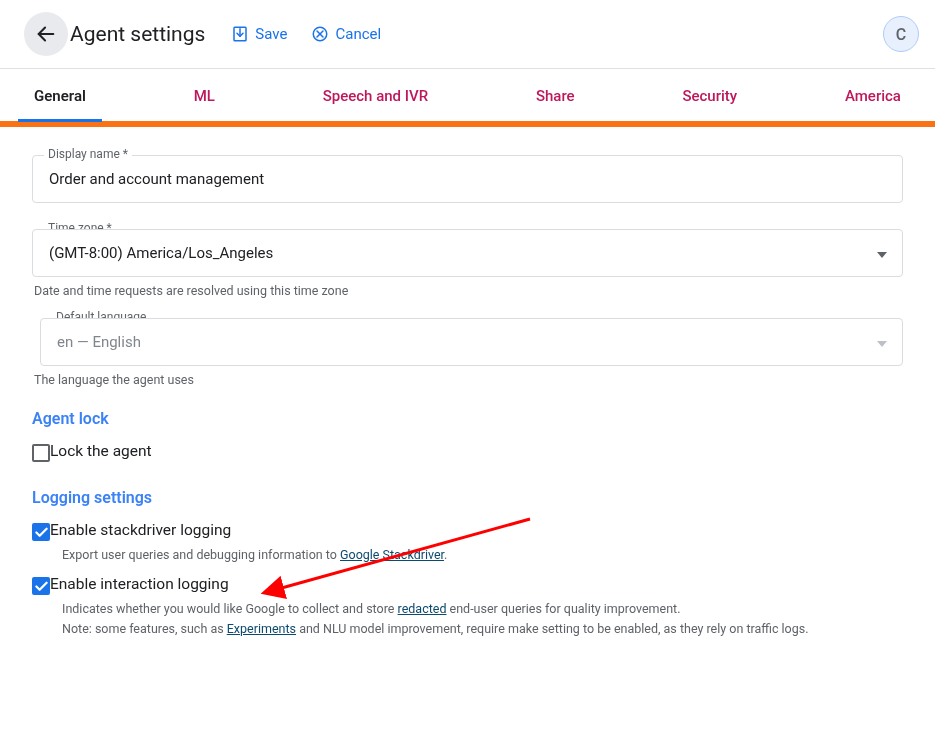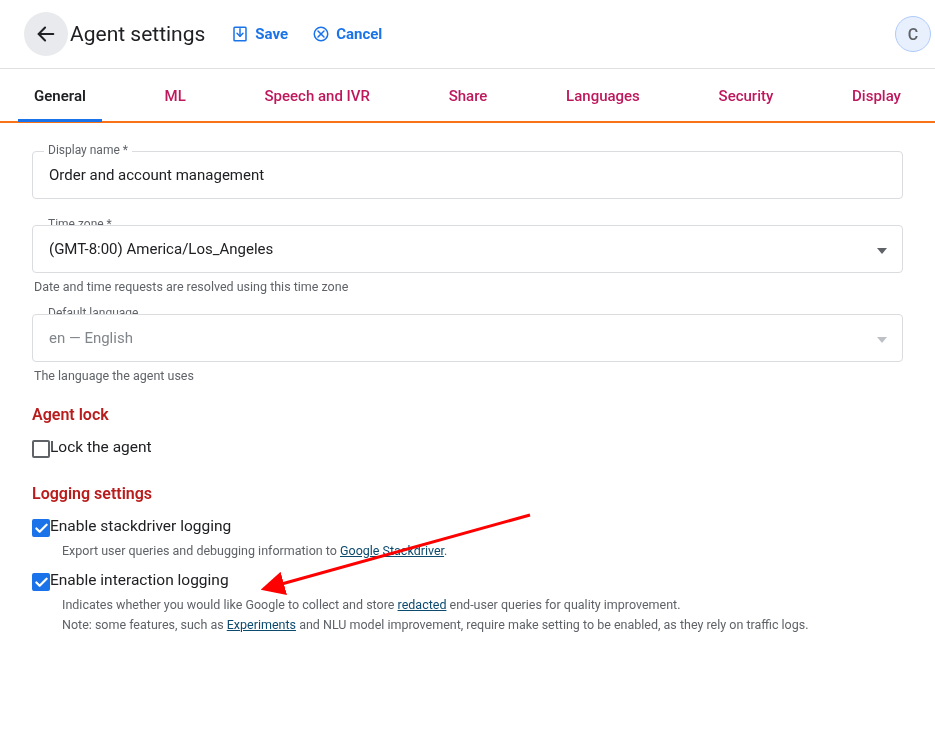--- a/index.html
+++ b/index.html
@@ -7,21 +7,21 @@
     margin: 0;
     font-family: 'Google Sans', Roboto, Arial, sans-serif;
     font-size: 14px;
     color: #202124;
     background: #fff;
     width: 935px;
   }
   .header {
     display: flex;
     align-items: center;
-    padding: 12px 4px 12px 24px;
+    padding: 12px 16px 12px 24px;
     border-bottom: 1px solid #e0e0e0;
     gap: 8px;
   }
   .back-btn {
     width: 44px;
     height: 44px;
     border-radius: 50%;
     background: #e8eaed;
     display: flex;
     align-items: center;
@@ -34,21 +34,21 @@
     font-size: 21px;
     font-weight: 400;
     color: #202124;
     margin-right: 10px;
   }
   .header-action {
     display: inline-flex;
     align-items: center;
     gap: 6px;
     color: #1a73e8;
-    font-weight: 700;
+    font-weight: 400;
     font-size: 15px;
     cursor: pointer;
     padding: 4px 8px;
     justify-content: space-between;
   }
   .header-action svg { width: 18px; height: 18px; }
   .spacer { flex: 1; }
   .avatar {
     width: 36px;
     height: 36px;
@@ -57,21 +57,21 @@
     border: 1px solid #aecbfa;
     display: flex;
     align-items: center;
     justify-content: center;
     color: #5f6368;
     font-size: 16px;
     font-weight: 500;
   }
   .tabs {
     display: flex;
-    border-bottom: 2px solid #f97316;
+    border-bottom: 6px solid #f97316;
     padding: 0 28px;
     gap: 0;
     justify-content: space-between;
     align-items: flex-end;
   }
   .tab {
     padding: 18px 6px 16px;
     font-size: 15px;
     font-weight: 500;
     color: #be185d;
@@ -133,21 +133,21 @@
   .dropdown-icon svg { width: 10px; height: 6px; fill: #5f6368; }
   .helper {
     font-size: 12.5px;
     color: #5f6368;
     margin-top: 6px;
     margin-left: 2px;
   }
   .section-title {
     font-size: 16px;
     font-weight: 600;
-    color: #b91c1c;
+    color: #3b82f6;
     margin-top: 22px;
     margin-bottom: 14px;
   }
   .check-row {
     display: flex;
     align-items: flex-start;
     margin-bottom: 4px;
   }
   .checkbox {
     width: 18px;
@@ -220,44 +220,43 @@
   <div class="avatar">
     <span>C</span>
   </div>
 </div>
 
 <div class="tabs">
   <div class="tab active">General</div>
   <div class="tab">ML</div>
   <div class="tab">Speech and IVR</div>
   <div class="tab">Share</div>
-  <div class="tab">Languages</div>
   <div class="tab">Security</div>
-  <div class="tab">Display</div>
+  <div class="tab">America</div>
 </div>
 
 <div class="content">
 
   <div class="field-wrap">
     <span class="field-label">Display name *</span>
     <input class="field-input" value="Order and account management" style="">
   </div>
 
   <div class="field-wrap" style="margin-bottom:4px;margin-top:26px;">
     <span class="field-label">Time zone *</span>
     <div class="select-wrap">
       <input class="field-input" readonly="" value="(GMT-8:00) America/Los_Angeles" style="">
       <span class="dropdown-icon"><svg viewBox="0 0 10 6">
             <polygon points="0,0 10,0 5,6"></polygon>
           </svg></span>
     </div>
   </div>
   <div class="helper">Date and time requests are resolved using this time zone</div>
 
-  <div class="field-wrap" style="margin-bottom:4px;margin-top:20px;">
+  <div class="field-wrap" style="margin-bottom:4px;margin-top:20px;margin-left:8px;">
     <span class="field-label">Default language</span>
     <div class="select-wrap">
       <input class="field-input disabled" readonly="" style="color: rgb(128, 134, 139);" value="en — English">
       <span class="dropdown-icon"><svg viewBox="0 0 10 6" style="fill:#bdc1c6;">
             <polygon points="0,0 10,0 5,6"></polygon>
           </svg></span>
     </div>
   </div>
   <div class="helper">The language the agent uses</div>
 

